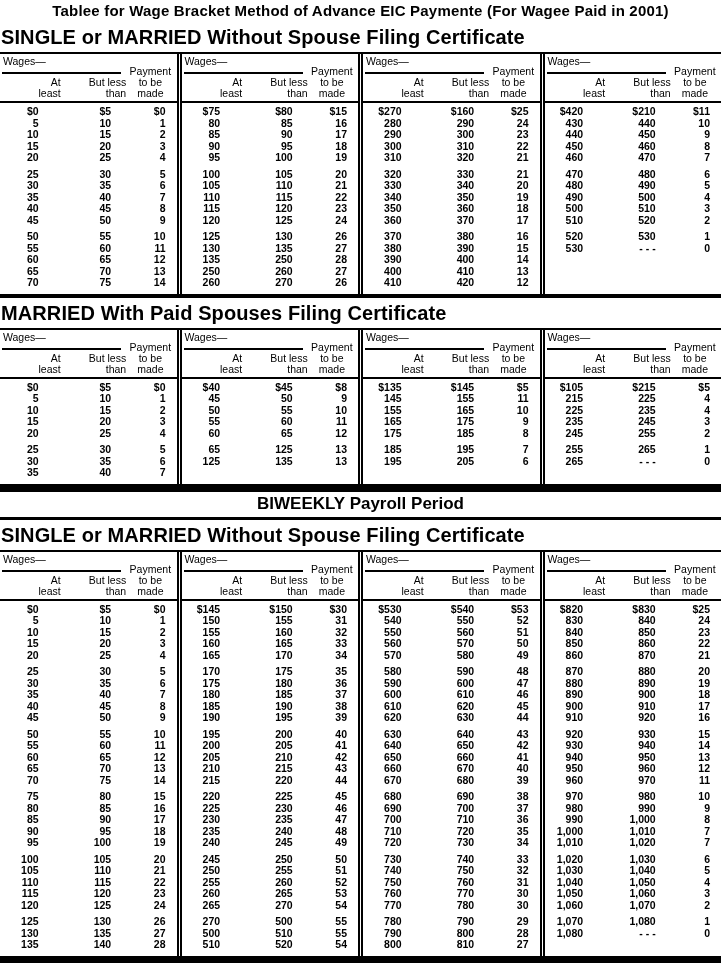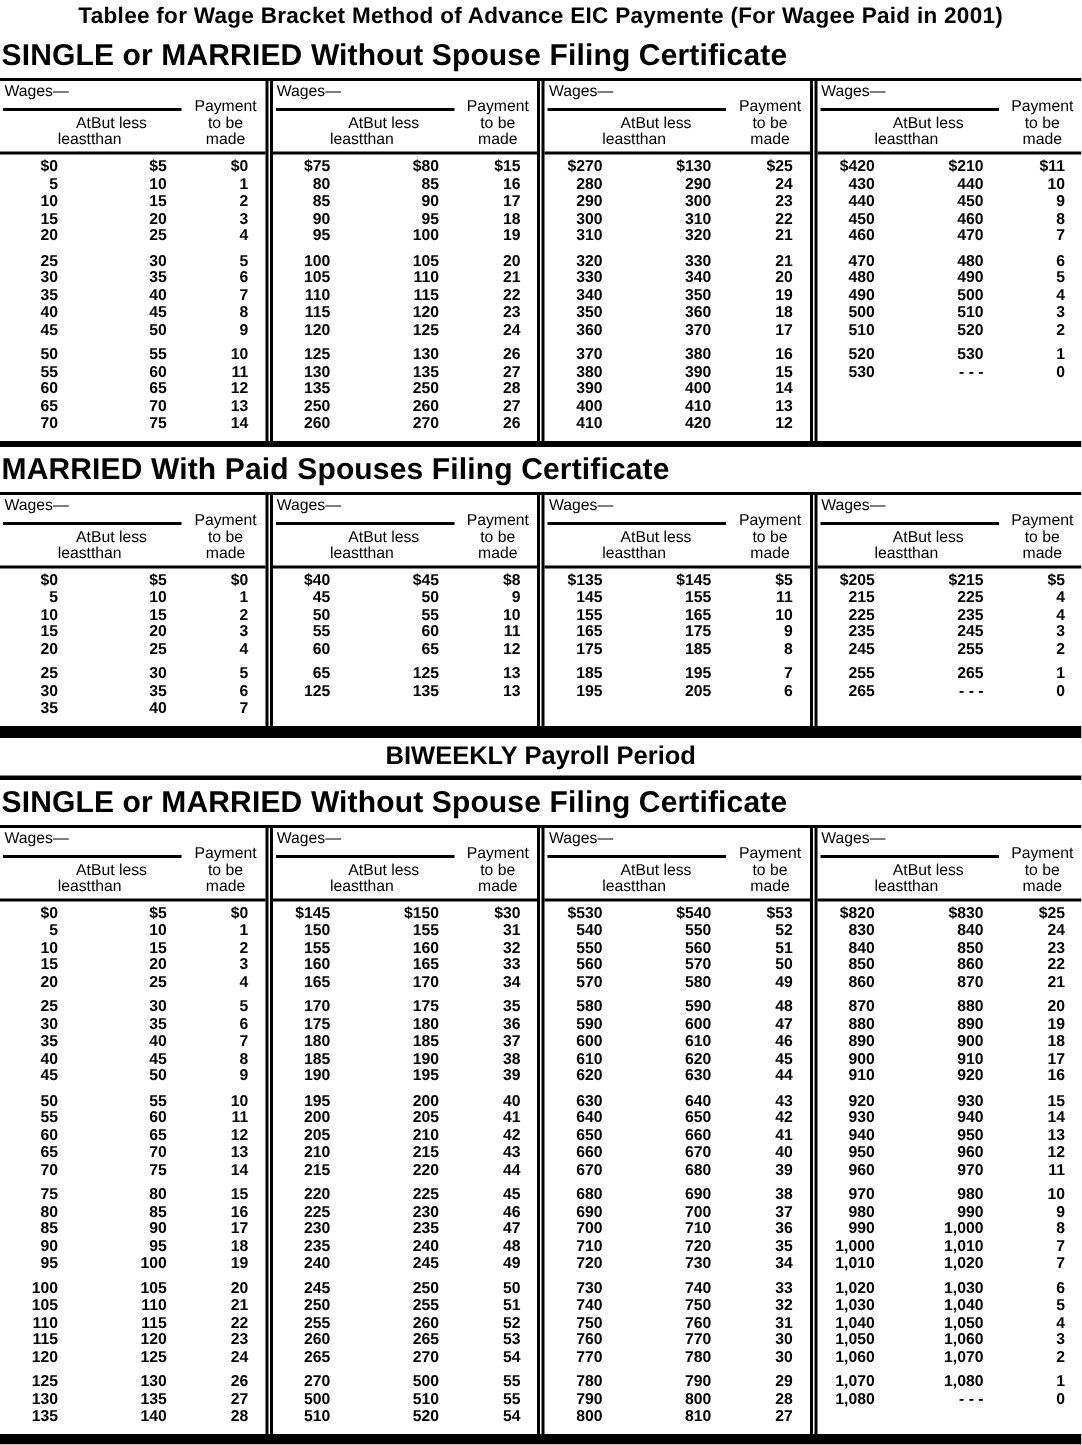--- a/index.html
+++ b/index.html
@@ -56,21 +56,21 @@
     margin-right: 5px;
   }
   .payment-label {
     grid-column: 3;
     grid-row: 1 / 3;
     align-self: end;
     text-align: center;
   }
   .payment-label span { display: inline-block; max-width: 50px; }
   .at-least  { grid-column: 1; grid-row: 2; text-align: right; padding-top: 3px; }
-  .but-less  { grid-column: 2; grid-row: 2; text-align: left; padding-top: 3px; }
+  .but-less  { grid-column: 2; grid-row: 2; text-align: right; padding-top: 3px; }
   .at-least span { display: inline-block; max-width: 28px; }
   .but-less span { display: inline-block; max-width: 44px; }
   .cg-body {
     font-size: 10.5px;
     font-weight: bold;
     padding: 3px 2px 5px 2px;
   }
   .row-group + .row-group { margin-top: 5px; }
   .brow {
     display: grid;
@@ -278,21 +278,21 @@
         <div class="cg-header">
           <div class="wages-label">Wages—</div>
           <div class="payment-label"><span>Payment to be made</span></div>
           <div class="at-least"><span>At least</span></div>
           <div class="but-less"><span>But less than</span></div>
         </div>
         <div class="cg-body">
           <div class="row-group">
             <div class="brow">
               <div class="c-at">$270</div>
-              <div class="c-but">$130</div>
+              <div class="c-but">$160</div>
               <div class="c-pay">$25</div>
             </div>
             <div class="brow">
               <div class="c-at">280</div>
               <div class="c-but">290</div>
               <div class="c-pay">24</div>
             </div>
             <div class="brow">
               <div class="c-at">290</div>
               <div class="c-but">300</div>
@@ -600,21 +600,21 @@
       <div class="colgroup">
         <div class="cg-header">
           <div class="wages-label">Wages—</div>
           <div class="payment-label"><span>Payment to be made</span></div>
           <div class="at-least"><span>At least</span></div>
           <div class="but-less"><span>But less than</span></div>
         </div>
         <div class="cg-body">
           <div class="row-group">
             <div class="brow">
-              <div class="c-at">$205</div>
+              <div class="c-at">$105</div>
               <div class="c-but">$215</div>
               <div class="c-pay">$5</div>
             </div>
             <div class="brow">
               <div class="c-at">215</div>
               <div class="c-but">225</div>
               <div class="c-pay">4</div>
             </div>
             <div class="brow">
               <div class="c-at">225</div>

